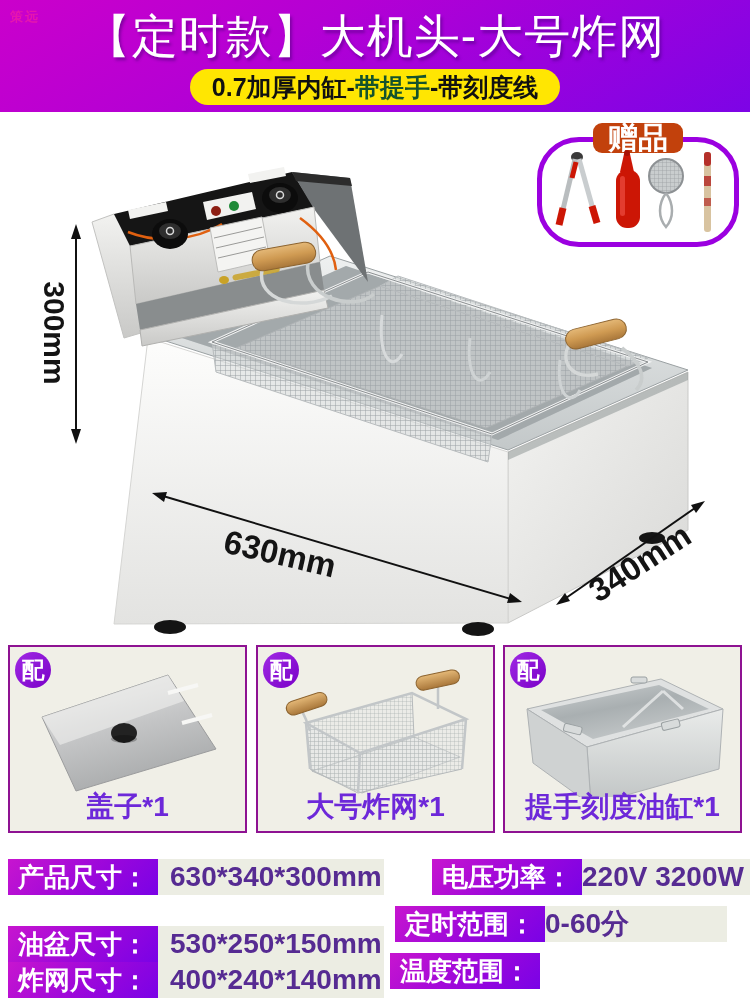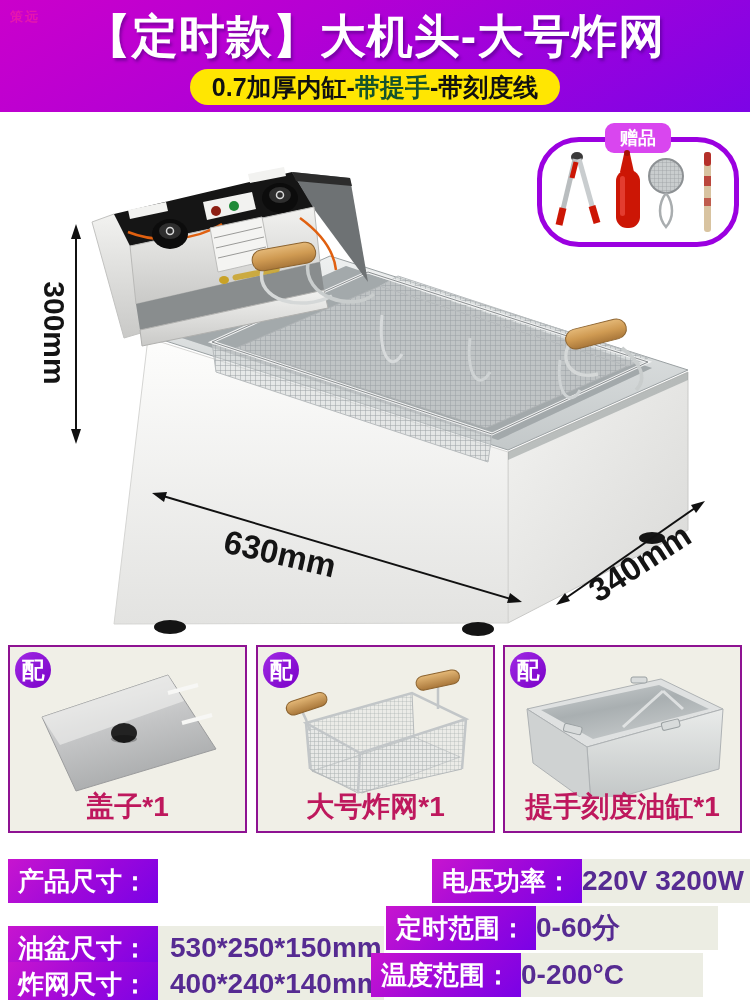--- a/index.html
+++ b/index.html
@@ -4,54 +4,54 @@
 <style>
   html,body{margin:0;padding:0;}
   body{font-family:"Liberation Sans","DejaVu Sans",sans-serif;background:#ffffff;}
   .page{position:relative;width:750px;height:1000px;background:#ffffff;overflow:hidden;}
 
   
   .banner{position:absolute;left:0;top:0;width:750px;height:112px;
     background:linear-gradient(150deg,#cb00cb 0%,#b400d4 38%,#7d04e6 100%);
     display:flex;flex-direction:column;align-items:center;}
   .watermark{position:absolute;left:10px;top:8px;font-size:13px;color:rgba(255,40,150,.55);font-weight:bold;letter-spacing:2px;}
-  .banner-title{margin-top:6px;font-size:46px;font-weight:bold;color:#ffffff;letter-spacing:1px;
+  .banner-title{margin-top:6px;font-size:46px;font-weight:normal;color:#ffffff;letter-spacing:1px;
     text-shadow:2px 3px 3px rgba(60,0,110,.45);white-space:nowrap;}
   .banner-pill{margin-top:1px;height:36px;line-height:36px;padding:0 22px;border-radius:19px;
     background:#ffe602;font-size:25px;font-weight:bold;color:#111;white-space:nowrap;}
   .banner-pill .hl{color:#14532d;}
 
   
   .product{position:absolute;left:0;top:110px;width:750px;height:535px;}
   .product svg.fryer{position:absolute;left:0;top:0;}
   .dim{position:absolute;font-weight:bold;color:#141414;text-align:center;white-space:nowrap;}
   .dim-h{left:-2px;top:206px;width:112px;font-size:30px;transform:rotate(90deg);}
   .dim-w{left:205px;top:425px;width:150px;font-size:33px;transform:rotate(13deg);}
   .dim-d{left:565px;top:434px;width:150px;font-size:33px;transform:rotate(-33deg);}
 
   .gift{position:absolute;left:537px;top:27px;width:192px;height:100px;background:#ffffff;
     border:5px solid #9b00e0;border-radius:42px;}
   .gift-label{position:absolute;top:-19px;left:50%;transform:translateX(-50%);
-    background:#d946ef;color:#fff;font-size:18px;font-weight:bold;line-height:30px;
+    background:#c2410c;color:#fff;font-size:30px;font-weight:bold;line-height:30px;
     padding:0 15px;border-radius:9px;white-space:nowrap;}
   .gift svg{position:absolute;left:4px;top:4px;}
 
   
   .acc-box{position:absolute;top:645px;width:235px;height:184px;background:#f0efe7;
     border:2px solid #8e1292;}
   .acc-1{left:8px;} .acc-2{left:256px;} .acc-3{left:503px;}
   .acc-badge{position:absolute;left:5px;top:5px;width:36px;height:36px;border-radius:50%;
     background:linear-gradient(135deg,#a02ae4,#7a00c8);color:#fff;font-size:23px;font-weight:bold;
     display:flex;align-items:center;justify-content:center;}
   .acc-label{position:absolute;bottom:5px;left:0;width:100%;text-align:center;
-    font-size:28px;font-weight:bold;color:#be185d;}
+    font-size:28px;font-weight:bold;color:#6d28d9;}
   .acc-img{position:absolute;left:8px;top:18px;}
 
   
-  .spec-row{position:absolute;height:44px;display:flex;}
+  .spec-row{position:absolute;height:36px;display:flex;}
   .spec-label{width:150px;background:linear-gradient(135deg,#c715cf 0%,#9b07db 55%,#7a02e6 100%);
     color:#fff;font-size:26px;font-weight:bold;display:flex;align-items:center;justify-content:center;
     white-space:nowrap;}
   .spec-value{background:#ecede3;color:#562b92;font-size:28px;font-weight:bold;
     display:flex;align-items:center;white-space:nowrap;}
   .sv-l{width:214px;padding-left:12px;}
   .sv-r{width:182px;}
 </style>
 </head>
 <body>
@@ -288,35 +288,35 @@
       <polygon points="14,44 74,82 78,140 20,98" fill="#cfd2d2" stroke="#aeb2b4"></polygon>
       <rect x="52" y="58" width="18" height="8" rx="2" fill="#d8dbdb" stroke="#9aa0a2" transform="rotate(14 52 58)"></rect>
       <rect x="148" y="58" width="18" height="8" rx="2" fill="#d8dbdb" stroke="#9aa0a2" transform="rotate(-14 148 58)"></rect>
       <rect x="118" y="12" width="16" height="6" rx="2" fill="#d8dbdb" stroke="#9aa0a2"></rect>
     </svg>
     <div class="acc-label">提手刻度油缸*1</div>
   </div>
 
   <div class="spec-row" style="left:8px;top:859px;">
     <div class="spec-label">产品尺寸：</div>
+    <div class="spec-value sv-l">630*340*300mm</div>
   </div>
   <div class="spec-row" style="left:8px;top:906px;margin-top:20px;">
     <div class="spec-label">油盆尺寸：</div>
     <div class="spec-value sv-l">530*250*150mm</div>
   </div>
   <div class="spec-row" style="left:8px;top:962px;">
     <div class="spec-label">炸网尺寸：</div>
     <div class="spec-value sv-l">400*240*140mm</div>
   </div>
   <div class="spec-row" style="left:386px;top:859px;margin-left:46px;">
     <div class="spec-label">电压功率：</div>
     <div class="spec-value sv-r">220V  3200W</div>
   </div>
-  <div class="spec-row" style="left:386px;top:906px;border-radius:12px;">
+  <div class="spec-row" style="left:395px;top:906px;border-radius:12px;">
     <div class="spec-label">定时范围：</div>
     <div class="spec-value sv-r">0-60分</div>
   </div>
-  <div class="spec-row" style="left:371px;top:953px;border-radius:18px;">
+  <div class="spec-row" style="left:390px;top:953px;border-radius:18px;">
     <div class="spec-label">温度范围：</div>
-    <div class="spec-value sv-r">0-200°C</div>
   </div>
 
 </div>
 
 </body></html>

